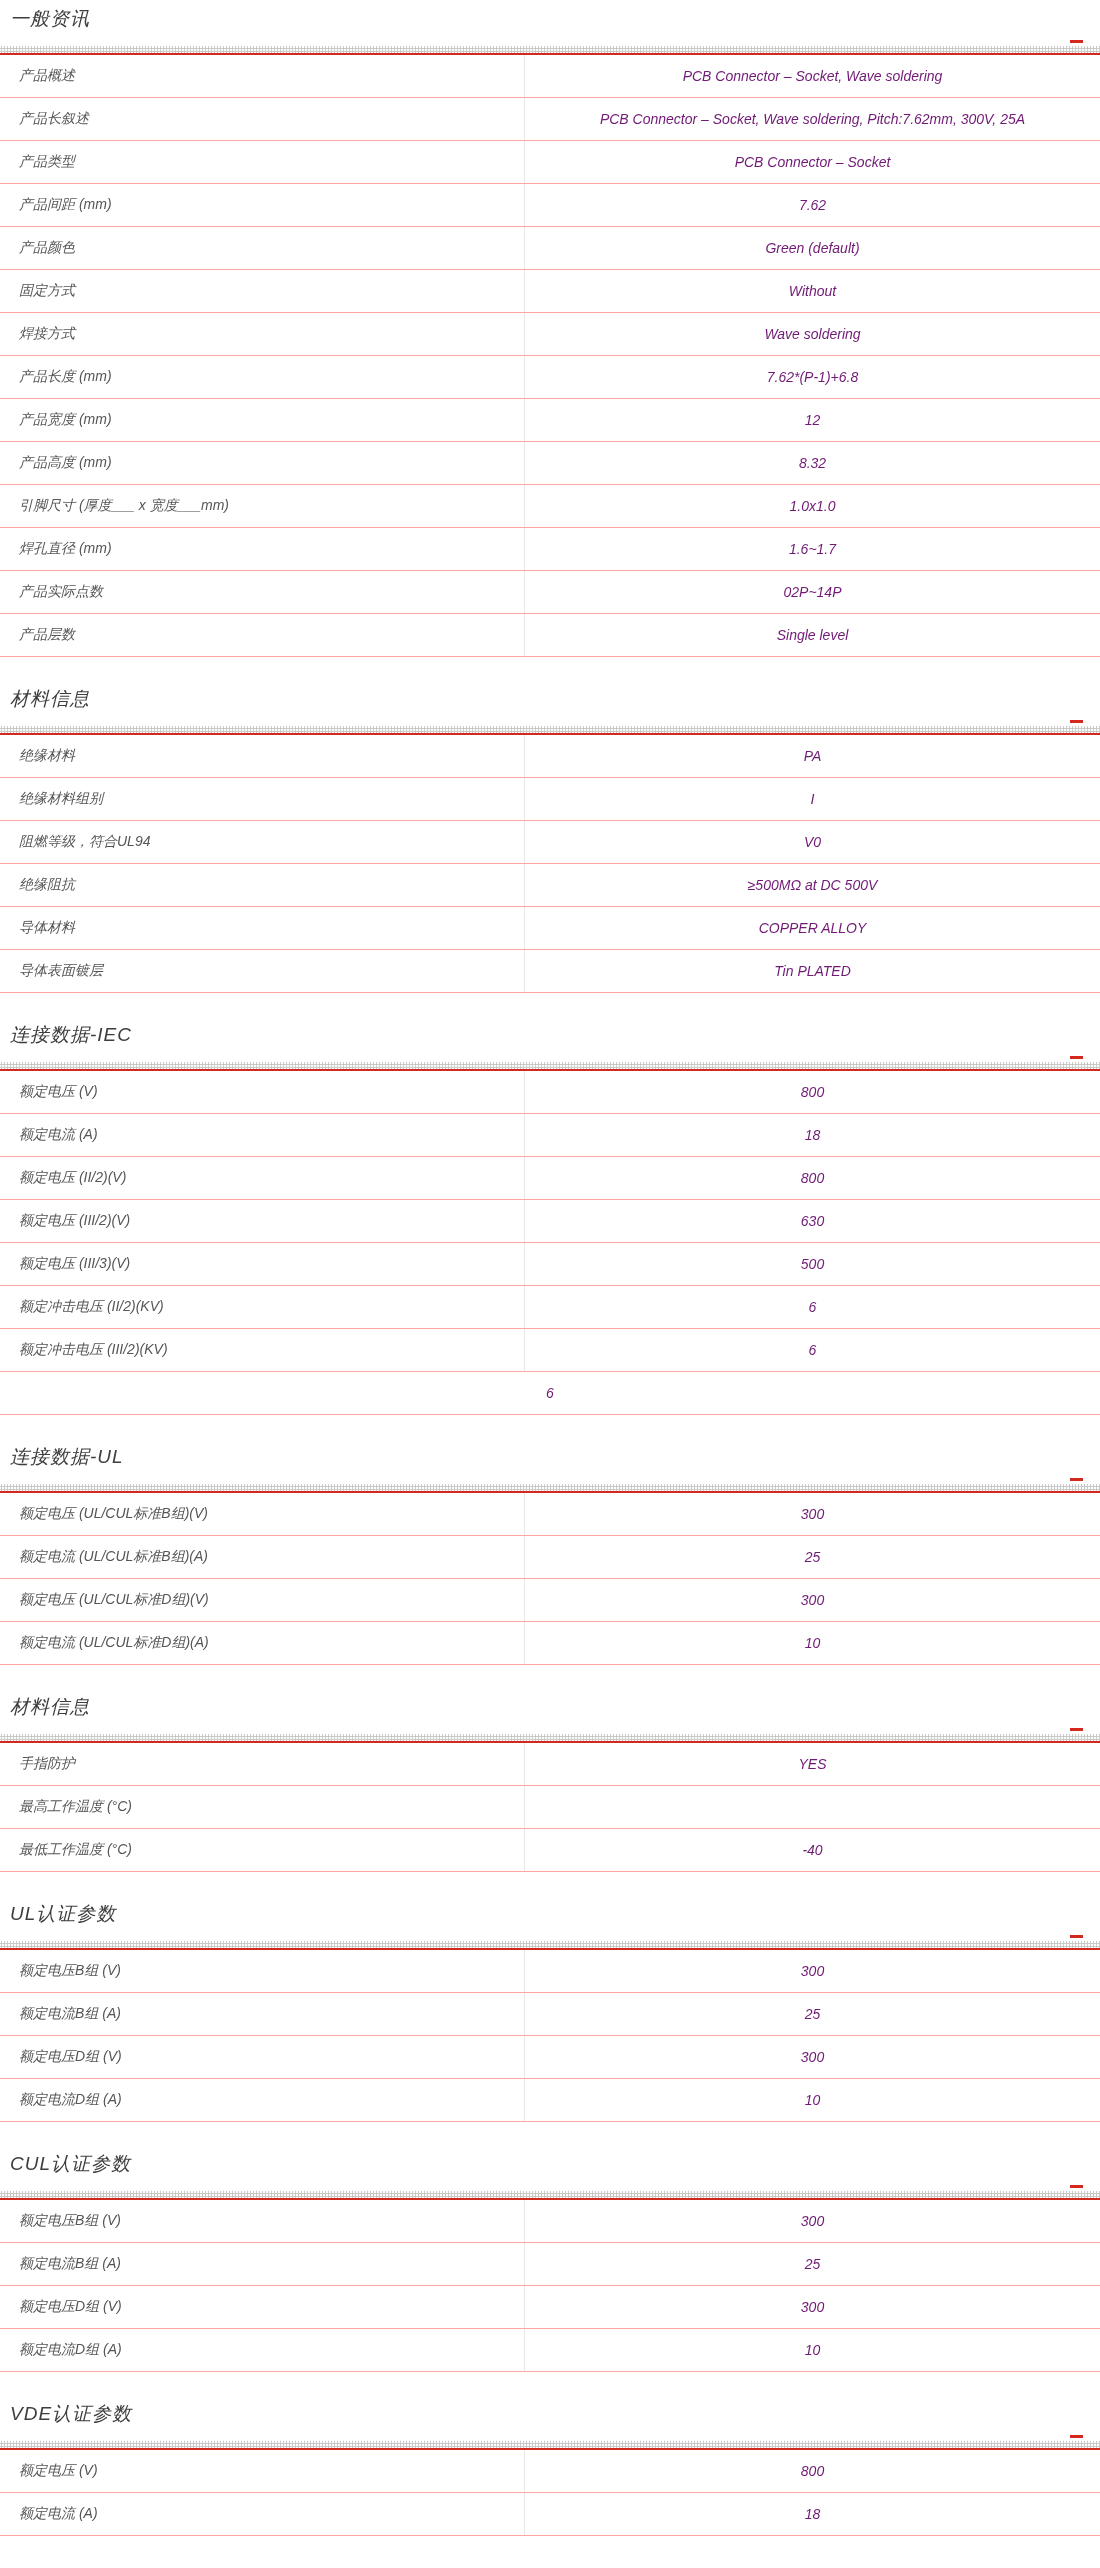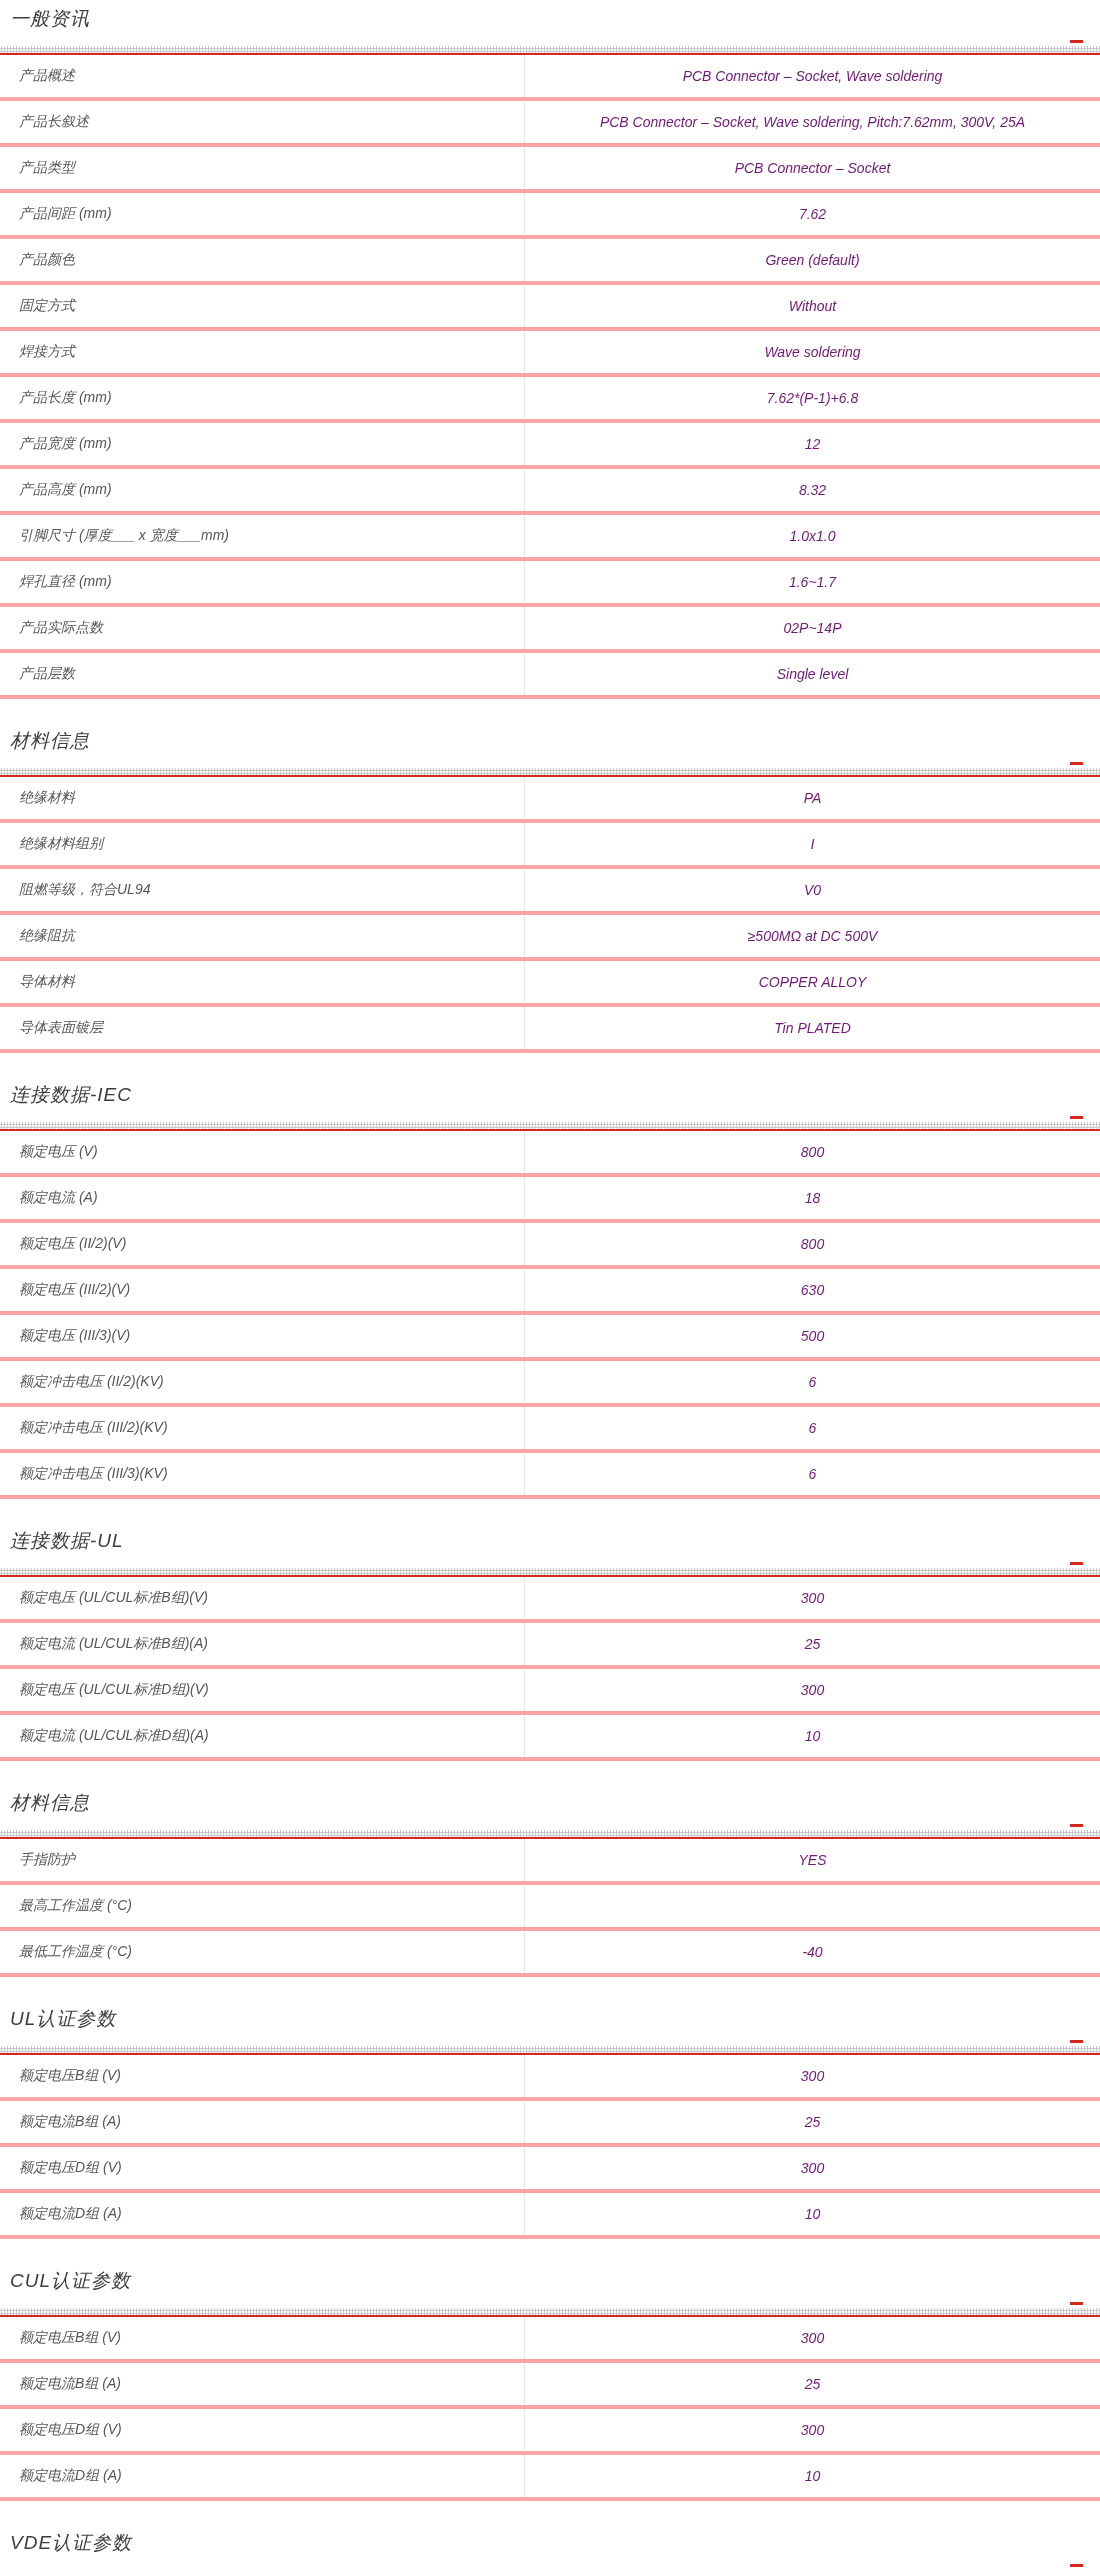--- a/index.html
+++ b/index.html
@@ -38,21 +38,21 @@
     height: 7px;
     background-image: radial-gradient(#c9c9c9 1px, rgba(0,0,0,0) 1.15px);
     background-size: 3px 3px;
     background-position: 0 1px;
   }
   .rule-red { height: 2px; background: #d2281e; }
 
   .spec-row {
     display: flex;
     height: 42px;
-    border-bottom: 4px solid #fca5a5;
+    border-bottom: 1px solid #fca5a5;
     align-items: stretch;
   }
   .cell {
     font-size: 14px;
     display: flex;
     align-items: center;
   }
   .cell.label {
     width: 525px;
     box-sizing: border-box;
@@ -234,21 +234,20 @@
     <div class="cell label">额定冲击电压 (II/2)(KV)</div>
     <div class="cell value">6</div>
   </div>
 
   <div class="spec-row">
     <div class="cell label">额定冲击电压 (III/2)(KV)</div>
     <div class="cell value">6</div>
   </div>
 
   <div class="spec-row">
-    <div class="cell label">额定冲击电压 (III/3)(KV)</div>
     <div class="cell value">6</div>
   </div>
 </div>
   </section>
 
   <section class="spec-section">
     <div class="sec-header">
       <h2 class="sec-title">连接数据-UL</h2>
       <span class="minus-icon" style="background: rgb(210, 40, 30);"></span>
       <div class="rule">

